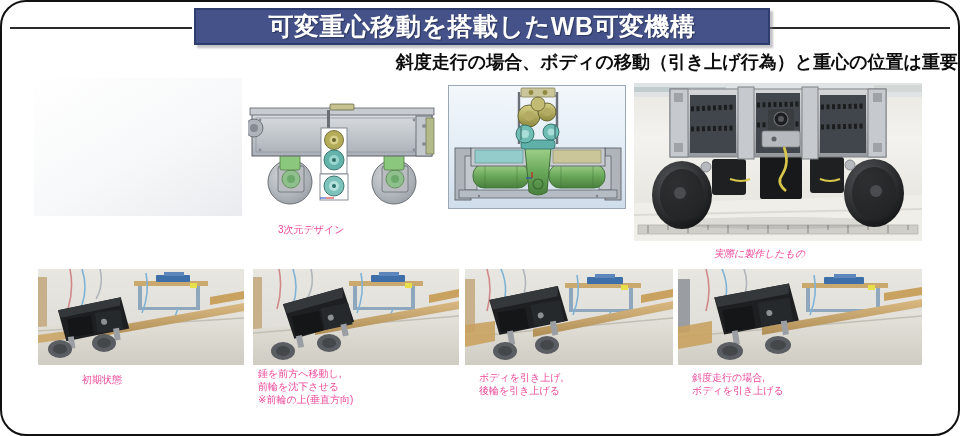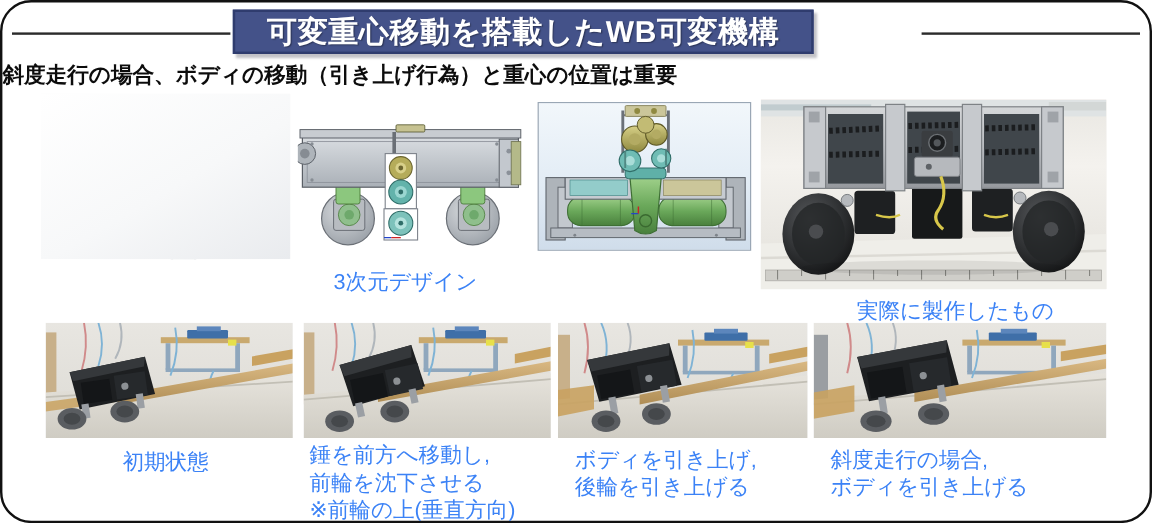--- a/index.html
+++ b/index.html
@@ -15,42 +15,42 @@
     border:2px solid #111; border-radius:26px;
     background:#fff; overflow:hidden;
   }
 
   
   .title-row{ position:absolute; left:0; right:0; top:4px; height:38px; }
   .title-line{ position:absolute; top:21px; height:2px; background:#2b2b2b; }
   .title-line.left{ left:8px; width:182px; }
   .title-line.right{ right:8px; width:182px; }
   .title-box{
-    position:absolute; left:192px; width:484px; top:2px; height:37px;
+    position:absolute; left:192px; width:576px; top:2px; height:37px;
     background:#445289;
     border:2px solid #2f3c6e;
     box-shadow:3px 3px 2px rgba(120,120,130,.45);
     display:flex; align-items:center; justify-content:center;
   }
   .title-text{
     color:#fff; font-weight:bold; font-size:25px; letter-spacing:.5px;
     text-shadow:1px 1px 1px rgba(0,0,0,.35);
     white-space:nowrap;
   }
 
   
   .subtitle{
     position:absolute; top:48px; left:0; right:0;
-    text-align:left; font-size:18px; font-weight:bold; color:#0c0c0c;
+    text-align:right; font-size:18px; font-weight:bold; color:#0c0c0c;
     white-space:nowrap;
   }
 
   
   .pic{ position:absolute; overflow:hidden; background:#f3f3f3; }
-  .cap{ position:absolute; font-size:18px; color:#3b82f6; line-height:1.28; white-space:pre; }
+  .cap{ position:absolute; font-size:10px; color:#ec4899; line-height:1.28; white-space:pre; }
 
   
   #cad1{ left:32px; top:76px; width:208px; height:138px; background:#fdfdfd; }
   #cad1 .gradbg{ position:absolute; inset:0;
     background:linear-gradient(150deg,#ffffff 0%,#f7f8f9 55%,#e9ebee 100%); }
 
   
   #cad2{ left:246px; top:86px; width:188px; height:122px; background:#fefefe; }
 
   
@@ -63,22 +63,22 @@
 
   
   .bphoto{ position:absolute; top:267px; height:96px; overflow:hidden; }
   #bp1{ left:36px;  width:206px; }
   #bp2{ left:251px; width:206px; }
   #bp3{ left:463px; width:208px; }
   #bp4{ left:676px; width:244px; }
 
   
   #cap-cad{  left:276px; top:222px; }
-  #cap-real{ left:712px; top:246px; }
-  #cap-b1{   left:80px;  top:372px;margin-left:20px; }
+  #cap-real{ left:712px; top:246px;font-style:italic; }
+  #cap-b1{   left:80px;  top:372px; }
   #cap-b2{   left:256px; top:366px; }
   #cap-b3{   left:477px; top:370px; }
   #cap-b4{   left:690px; top:370px; }
 
   svg{ display:block; }
 </style>
 </head>
 <body>
 
 <div class="slide">

